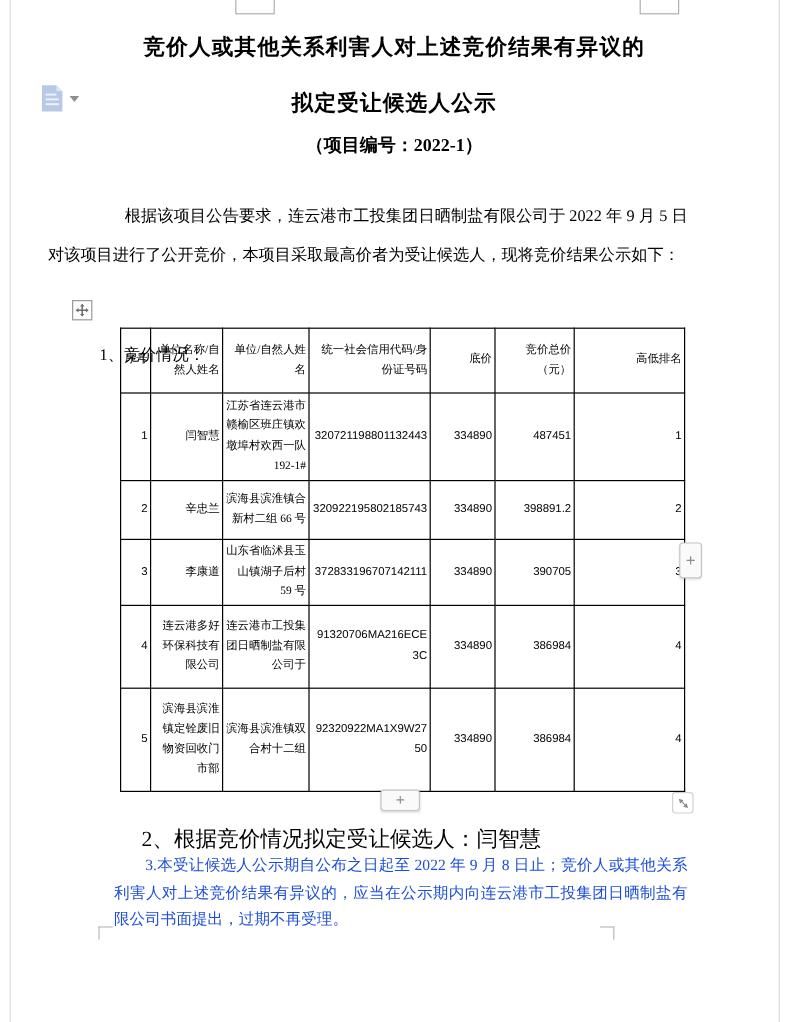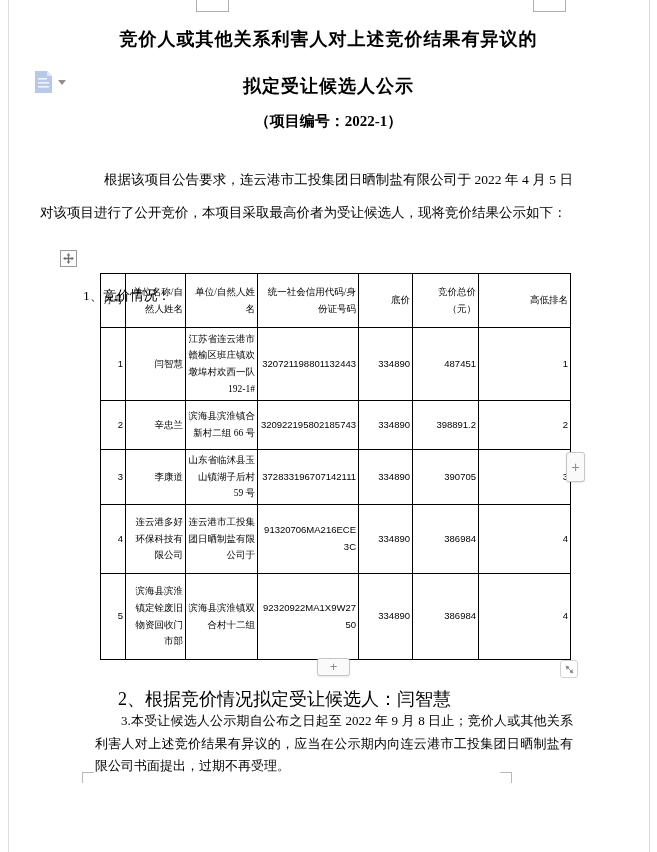--- a/index.html
+++ b/index.html
@@ -50,21 +50,21 @@
   .ui-btn { position:absolute; background:#fafafa; border:1px solid #c6c6c6; border-radius:3px;
             color:#8c8c8c; text-align:center; font-family:"Liberation Sans",sans-serif;
             box-shadow:0 1px 2px rgba(0,0,0,0.10); cursor:pointer; }
   .add-col-btn { left:566px; top:452px; width:19px; height:30px; font-size:14px; line-height:28px; }
   .add-row-btn { left:317px; top:658px; width:33px; height:18px; font-size:13px; line-height:16px; }
   .resize-handle { left:560px; top:660px; width:18px; height:18px; border:1px solid #d2d2d2;
                    background:#fff; box-shadow:none; display:flex; align-items:center; justify-content:center; }
 
   .para-2 { position:absolute; left:118px; top:687px; font-size:18px; color:#000; }
   .para-3 { position:absolute; left:95px; top:710px; width:478px; font-size:13px;
-            line-height:22.5px; text-align:justify; text-indent:26px; color:#000000; }
+            line-height:22.5px; text-align:justify; text-indent:26px; color:#1d4ed8; }
 </style>
 </head>
 <body>
 
 <div class="page">
 
   <div class="edge-line edge-left"></div>
   <div class="edge-line edge-right"></div>
   <div class="top-mark top-mark-left"></div>
   <div class="top-mark top-mark-right"></div>
@@ -79,21 +79,21 @@
       <rect x="5" y="12" width="11" height="1.6" fill="#eef3fa"></rect>
       <rect x="5" y="16" width="11" height="1.6" fill="#eef3fa"></rect>
     </svg>
     <span class="paste-arrow"></span>
   </div>
 
   <div class="title title-1">竞价人或其他关系利害人对上述竞价结果有异议的</div>
   <div class="title title-2">拟定受让候选人公示</div>
   <div class="title title-3">（项目编号：2022-1）</div>
 
-  <div class="intro">根据该项目公告要求，连云港市工投集团日晒制盐有限公司于 2022 年 4 月 5 日对该项目进行了公开竞价，本项目采取最高价者为受让候选人，现将竞价结果公示如下：</div>
+  <div class="intro">根据该项目公告要求，连云港市工投集团日晒制盐有限公司于 2022 年 9 月 5 日对该项目进行了公开竞价，本项目采取最高价者为受让候选人，现将竞价结果公示如下：</div>
 
   <div class="move-handle">
     <svg width="11" height="11" viewBox="0 0 12 12">
       <path d="M6 0 L8 2.6 L6.7 2.6 L6.7 5.3 L9.4 5.3 L9.4 4 L12 6 L9.4 8 L9.4 6.7 L6.7 6.7 L6.7 9.4 L8 9.4 L6 12 L4 9.4 L5.3 9.4 L5.3 6.7 L2.6 6.7 L2.6 8 L0 6 L2.6 4 L2.6 5.3 L5.3 5.3 L5.3 2.6 L4 2.6 Z" fill="#6f6f6f"></path>
     </svg>
   </div>
   <div class="section-label">1、竞价情况：</div>
 
   <table class="bid">
     <colgroup>

